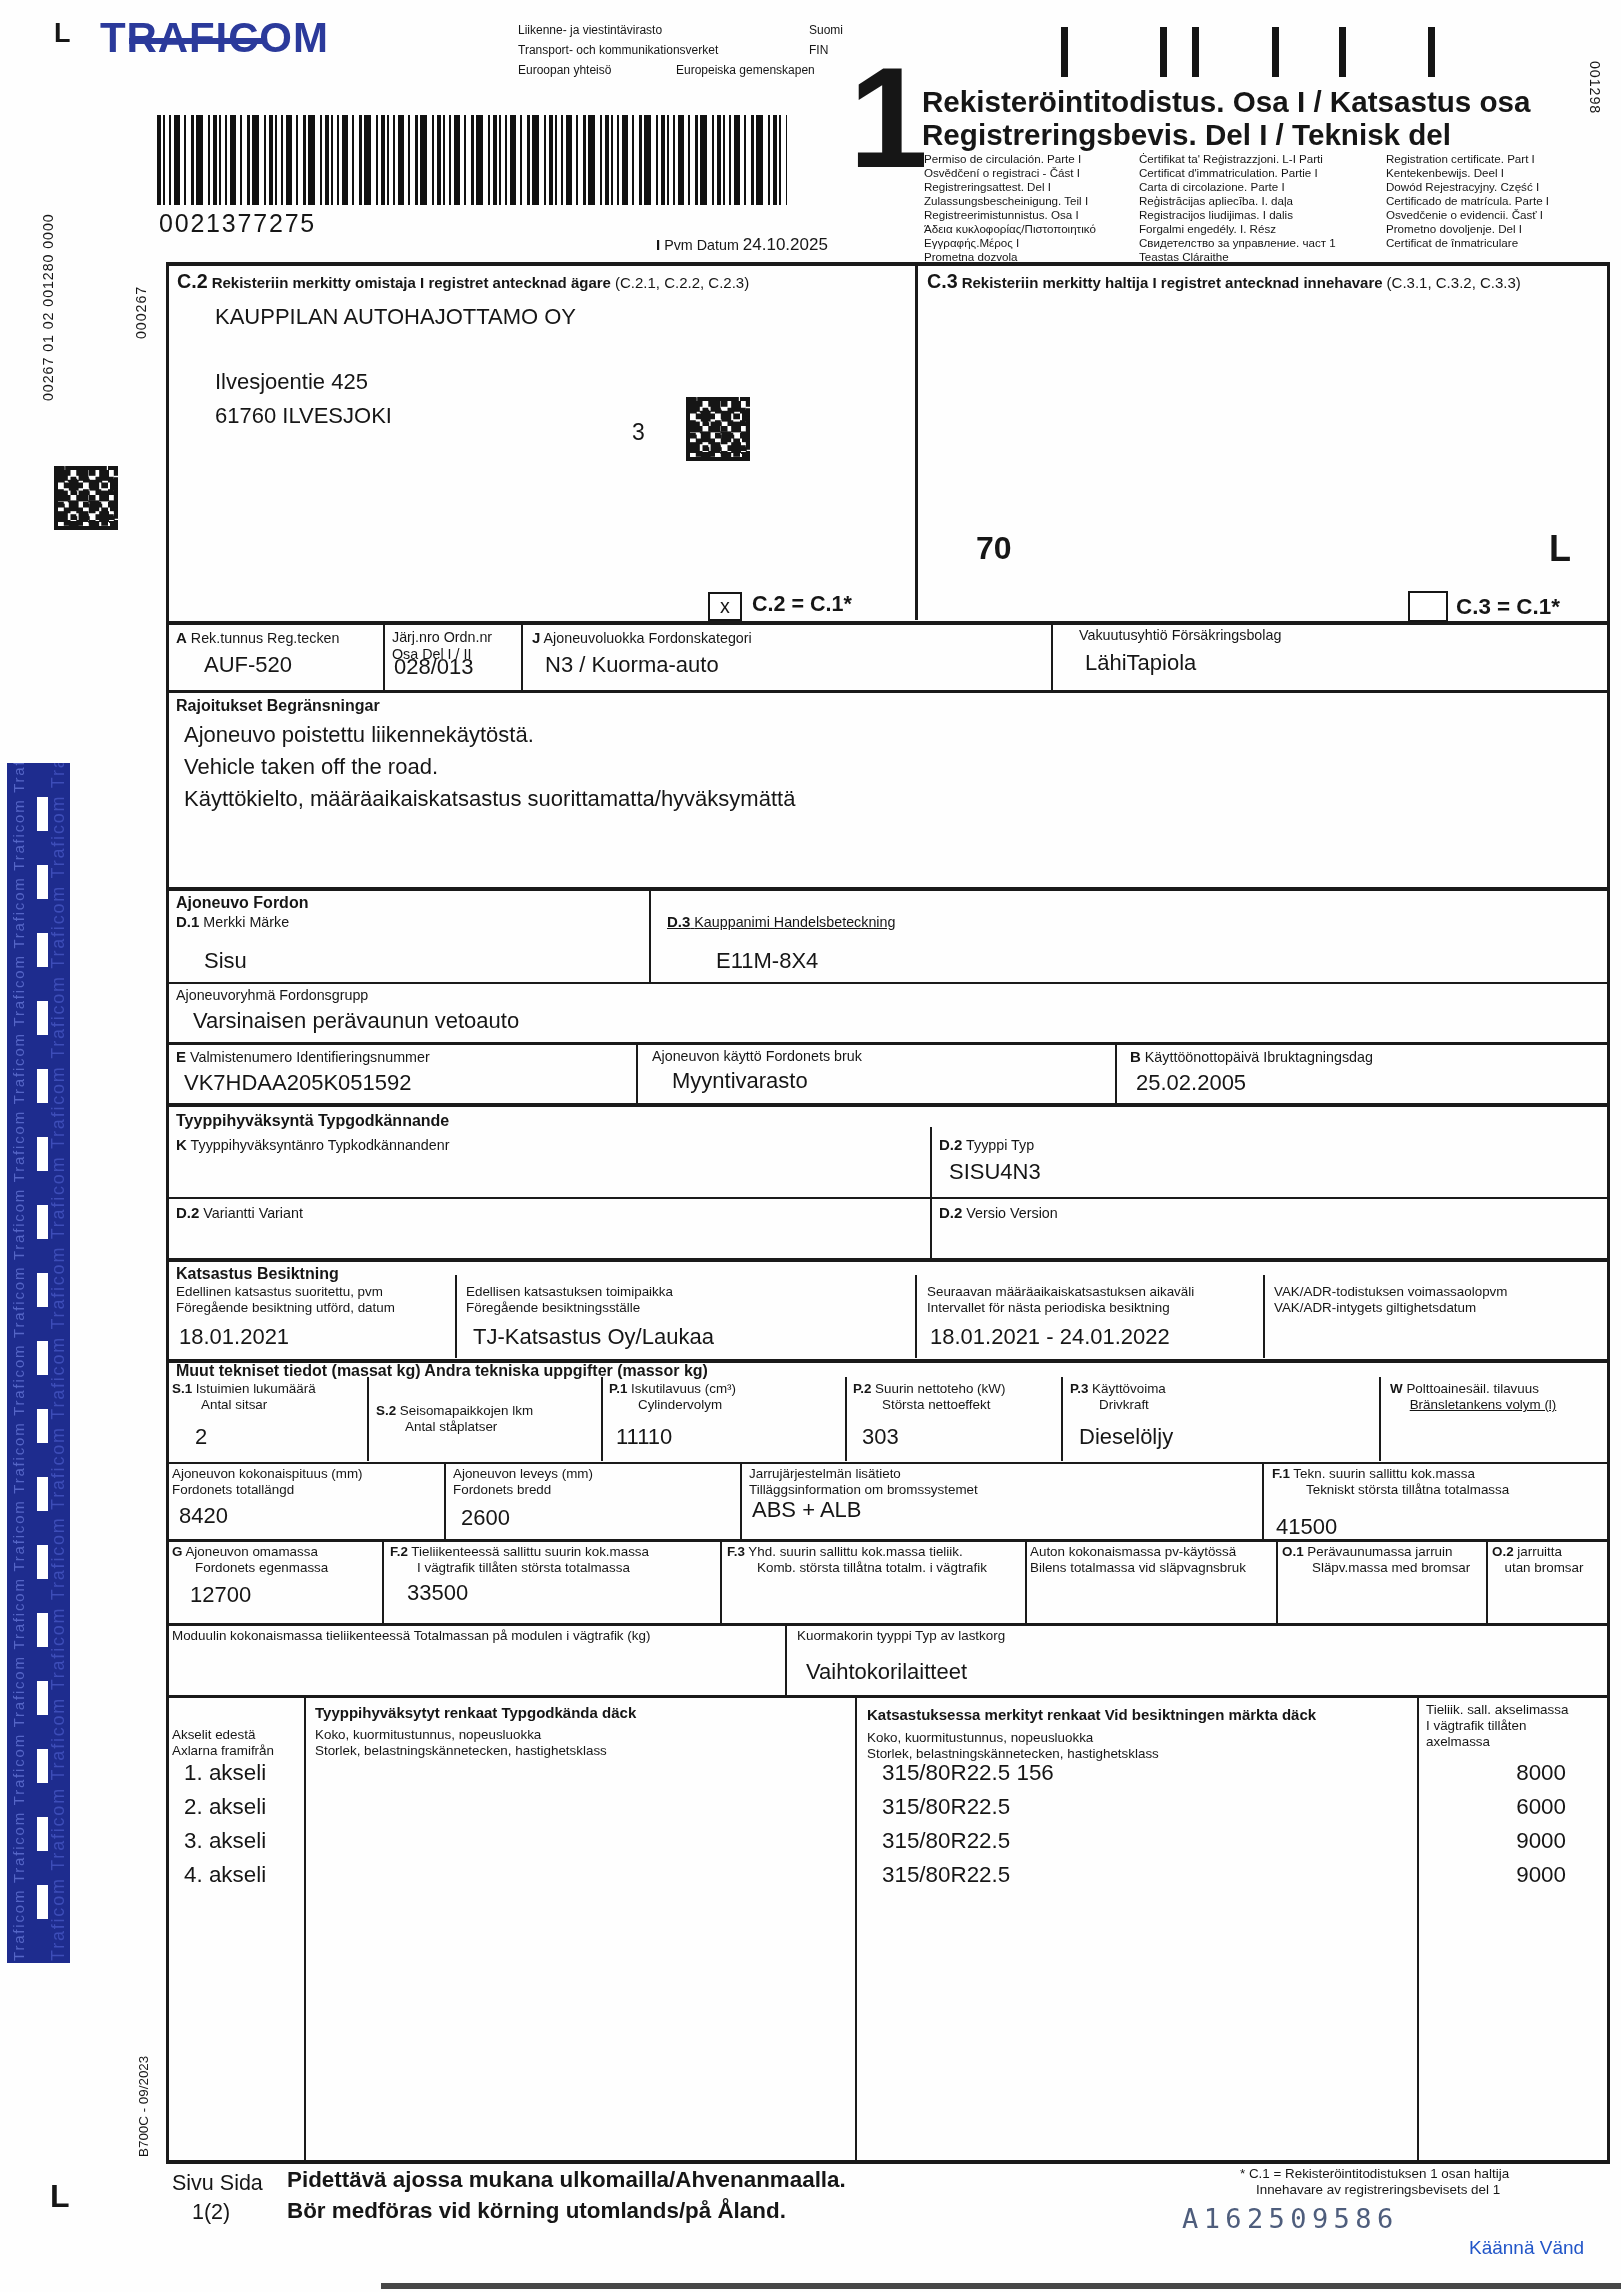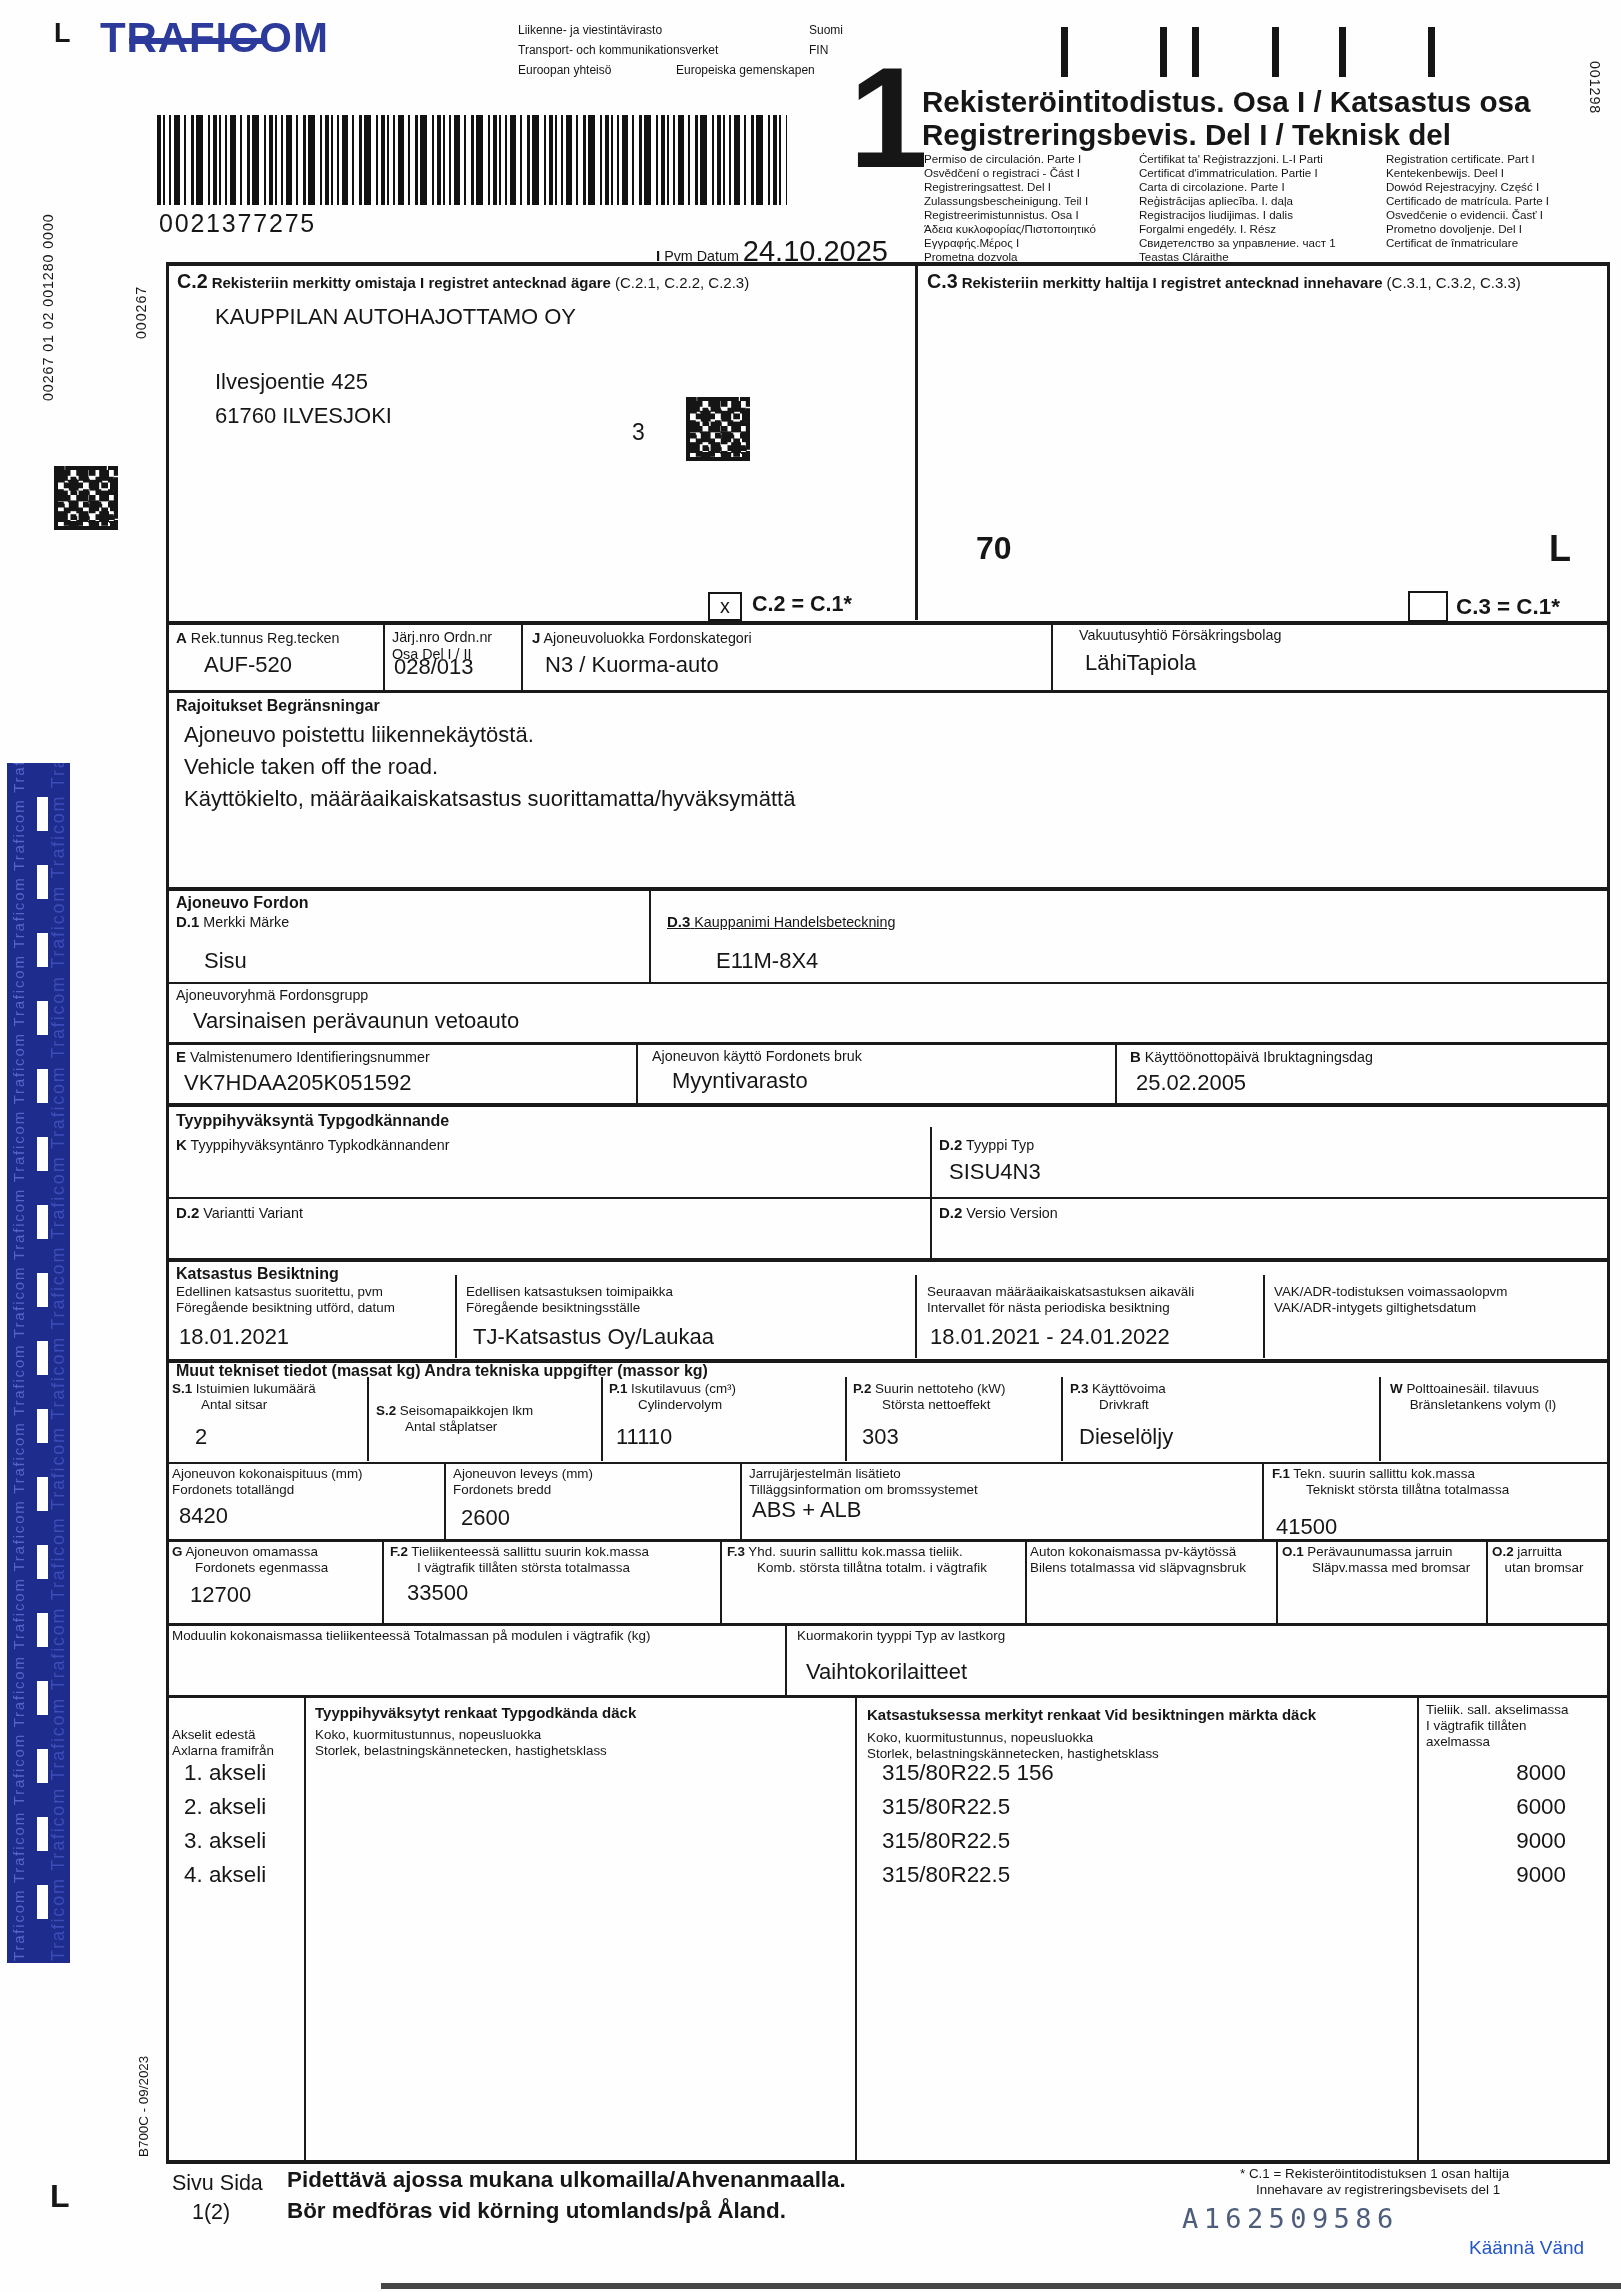--- a/index.html
+++ b/index.html
@@ -109,21 +109,21 @@
     <div>Osvedčenie o evidencii. Časť I</div>
     <div>Prometno dovoljenje. Del I</div>
     <div>Certificat de înmatriculare</div>
   </div>
 
   <div class="abs barcode" style="left:157px; top:115px; width:631px; height:90px;"></div>
   <div class="abs" style="left:159px; top:209px; font-size:25px; letter-spacing:1.8px;">0021377275</div>
   <div class="abs" style="left:656px; top:235px;">
     <span class="b" style="font-size:15px;">I</span>
     <span style="font-size:14.3px;">Pvm Datum</span>
-    <span style="font-size:29px;">24.10.2025</span>
+    <span style="font-size:17px;">24.10.2025</span>
   </div>
 
   <div class="abs vert-up" style="left:40px; top:401px; font-size:14.3px; letter-spacing:0.9px;">00267 01 02 001280 0000</div>
   <div class="abs vert-up" style="left:133px; top:339px; font-size:14.3px; letter-spacing:0.9px;">000267</div>
   <div class="abs datamatrix" style="left:54px; top:466px; width:56px; height:56px;"></div>
 
   <div class="sidebar">
     <div class="sb-col vert-up" style="left:2.7px; top:1198px;">Traficom Traficom Traficom Traficom Traficom Traficom Traficom Traficom Traficom Traficom Traficom Traficom Traficom Traficom Traficom Traficom Traficom Traficom</div>
     <div class="sb-col2 vert-up" style="left:41px; top:1198px;">Traficom Traficom Traficom Traficom Traficom Traficom Traficom Traficom Traficom Traficom Traficom Traficom Traficom Traficom Traficom Traficom Traficom Traficom</div>
     <div class="sb-dashes"></div>
@@ -328,21 +328,21 @@
   <div class="abs val" style="left:862px; top:1424px;">303</div>
 
   <div class="abs lb" style="left:1070px; top:1381px;">
     <div><span class="code" style="font-size:13.4px;">P.3</span> <span>Käyttövoima</span></div>
     <div style="padding-left:29px;">Drivkraft</div>
   </div>
   <div class="abs val" style="left:1079px; top:1424px;">Dieselöljy</div>
 
   <div class="abs lb" style="left:1390px; top:1381px;">
     <div><span class="code" style="font-size:13.4px;">W</span> <span>Polttoainesäil. tilavuus</span></div>
-    <div style="padding-left:19.7px;">Bränsletankens volym (l)</div>
+    <div style="padding-left:19.7px;text-decoration:underline;">Bränsletankens volym (l)</div>
   </div>
 
   <div class="abs lb" style="left:172px; top:1466px;">
     <div>Ajoneuvon kokonaispituus (mm)</div>
     <div>Fordonets totallängd</div>
   </div>
   <div class="abs val" style="left:179px; top:1503px;">8420</div>
 
   <div class="abs lb" style="left:453px; top:1466px;">
     <div>Ajoneuvon leveys (mm)</div>

